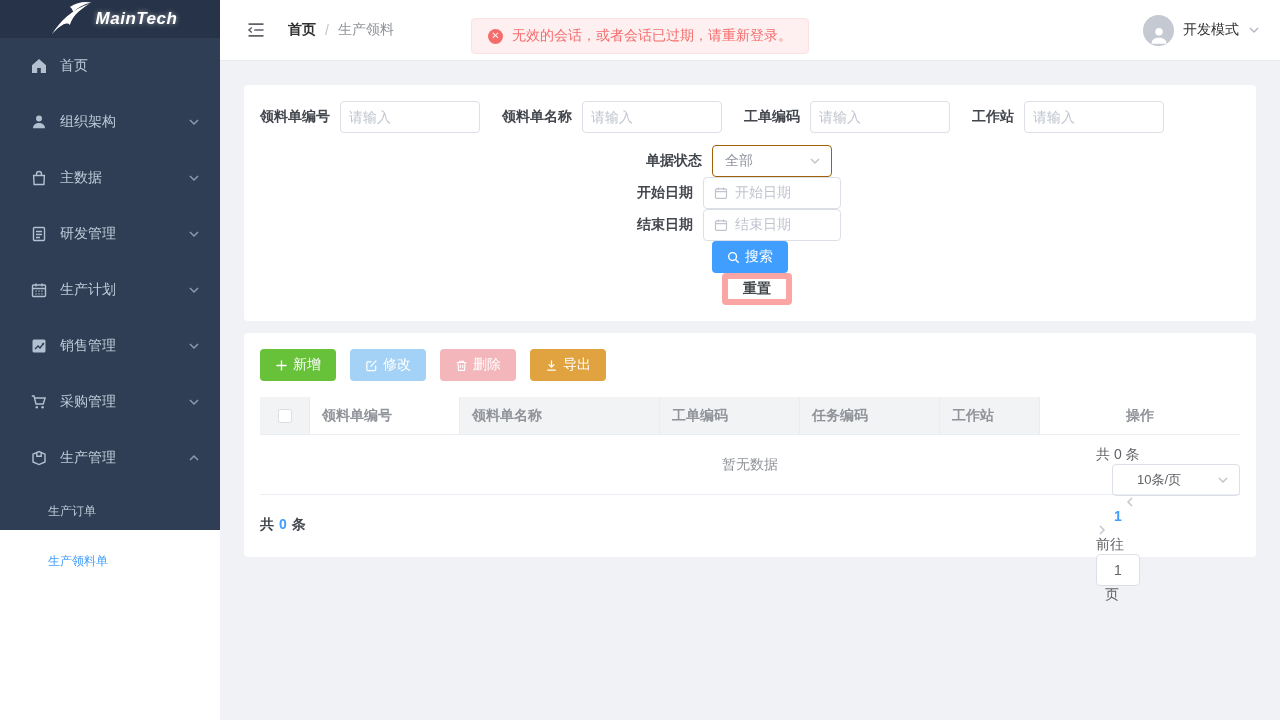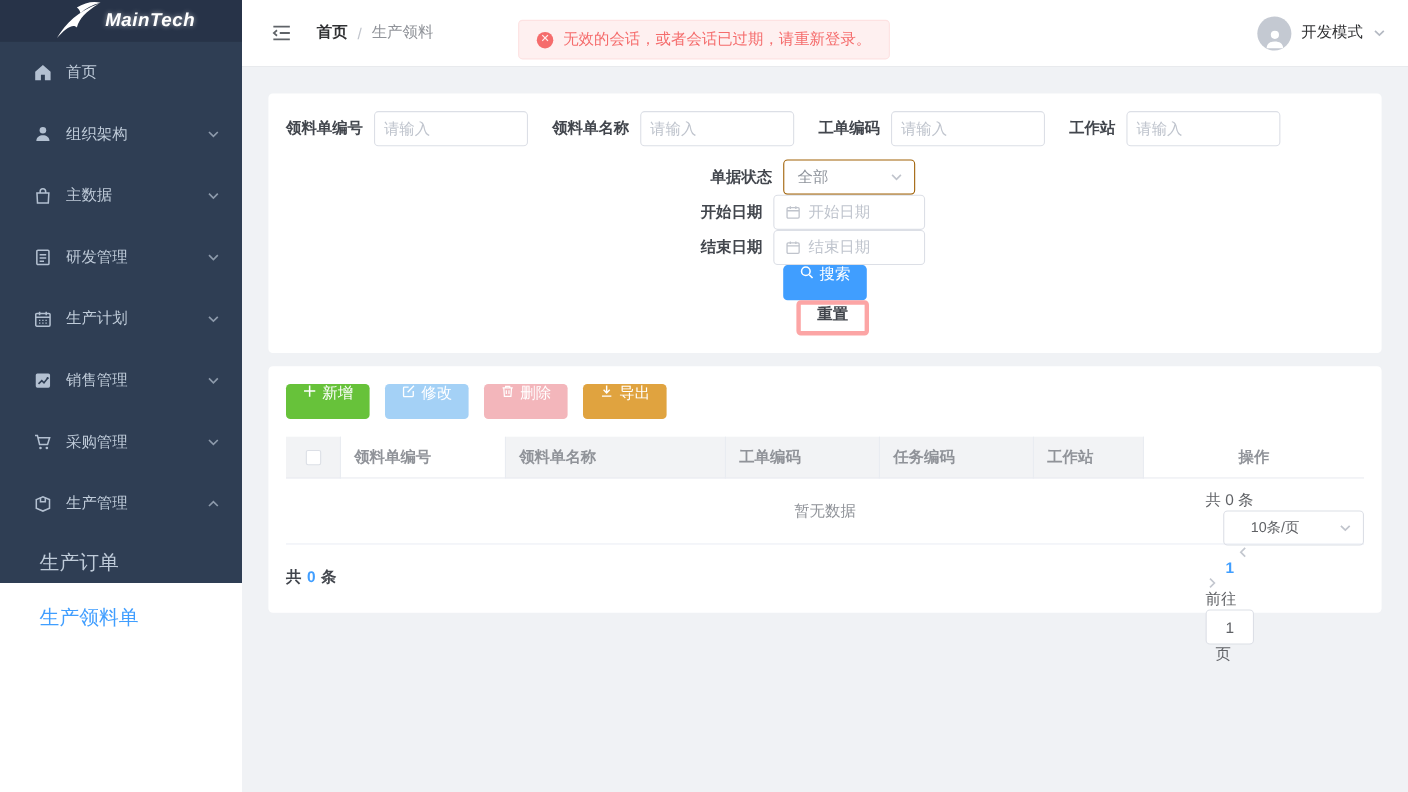--- a/index.html
+++ b/index.html
@@ -14,21 +14,21 @@
   .logo-text { color:#fff; font-style:italic; font-weight:bold; font-size:17px; letter-spacing:.5px;
                text-shadow:0 0 5px rgba(255,255,255,.55); }
   .menu { flex:1; }
   .menu-item { height:56px; display:flex; align-items:center; padding:0 20px 0 30px; color:#bfcbd9; cursor:pointer; }
   .mi-icon { width:18px; height:18px; margin-right:12px; display:inline-flex; color:#b3c0d1; }
   .mi-icon svg { width:18px; height:18px; }
   .mi-label { font-size:14px; }
   .mi-chevron { margin-left:auto; color:#8d9aab; display:inline-flex; }
   .mi-chevron svg { width:12px; height:12px; }
   .chev-up svg { transform:rotate(180deg); }
-  .submenu-item { height:50px; display:flex; align-items:center; padding-left:36px; color:#bfcbd9; font-size:18px; cursor:pointer; }
+  .submenu-item { height:50px; display:flex; align-items:center; padding-left:48px; color:#bfcbd9; font-size:12px; cursor:pointer; }
   .submenu-item.active { color:#409eff; }
 
   
   .main { flex:1; display:flex; flex-direction:column; background:#f0f2f5; position:relative; }
 
   .topbar { height:61px; background:#fff; border-bottom:1px solid #e8eaed; display:flex; align-items:center;
             padding:0 20px 0 26px; flex-shrink:0; }
   .hamburger { display:inline-flex; color:#5f6368; cursor:pointer; }
   .hamburger svg { width:20px; height:20px; }
   .breadcrumb { margin-left:22px; display:flex; align-items:center; }
@@ -64,24 +64,24 @@
                  align-items:center; justify-content:space-between; padding:0 10px 0 12px; cursor:pointer; }
   .fake-select .val { color:#8f949c; }
   .fake-select .chev, .date-box .cal { color:#c0c4cc; display:inline-flex; }
   .fake-select svg, .date-box .cal svg { width:12px; height:12px; }
   .date-box { width:138px; height:32px; border:1px solid #dcdfe6; border-radius:4px; display:flex;
               align-items:center; gap:7px; padding:0 10px; }
   .date-box .cal svg { width:14px; height:14px; }
   .date-ph { color:#bfc4cd; }
 
   .btn { height:32px; border:none; border-radius:4px; font-size:14px; font-family:inherit; display:inline-flex;
-         gap:5px; padding:0 15px; cursor:pointer; color:#fff; }
+         align-items:center; gap:5px; padding:0 15px; cursor:pointer; color:#fff; }
   .btn svg { width:13px; height:13px; }
   .btn-search { background:#409eff; }
-  .btn-reset { background:#fff; border:4px solid #fca5a5; color:#42464d; font-weight:600; margin-left:14px; }
+  .btn-reset { background:#fff; border:6px solid #fca5a5; color:#42464d; font-weight:600; margin-left:14px; }
   .btn-add { background:#67c23a; }
   .btn-edit { background:#a4d1f6; cursor:not-allowed; }
   .btn-del { background:#f3b6bb; cursor:not-allowed; }
   .btn-export { background:#e0a33f; }
   .toolbar { display:flex; gap:14px; margin-bottom:16px; }
 
   .table-card { padding:16px; }
   .thead { display:grid; grid-template-columns:50px 150px 200px 140px 140px 100px 1fr; height:38px; }
   .th { display:flex; align-items:center; padding:0 12px; background:#f2f3f5; color:#909399; font-weight:700;
         border-right:1px solid #e9ecf1; border-bottom:1px solid #e9ecf1; }

